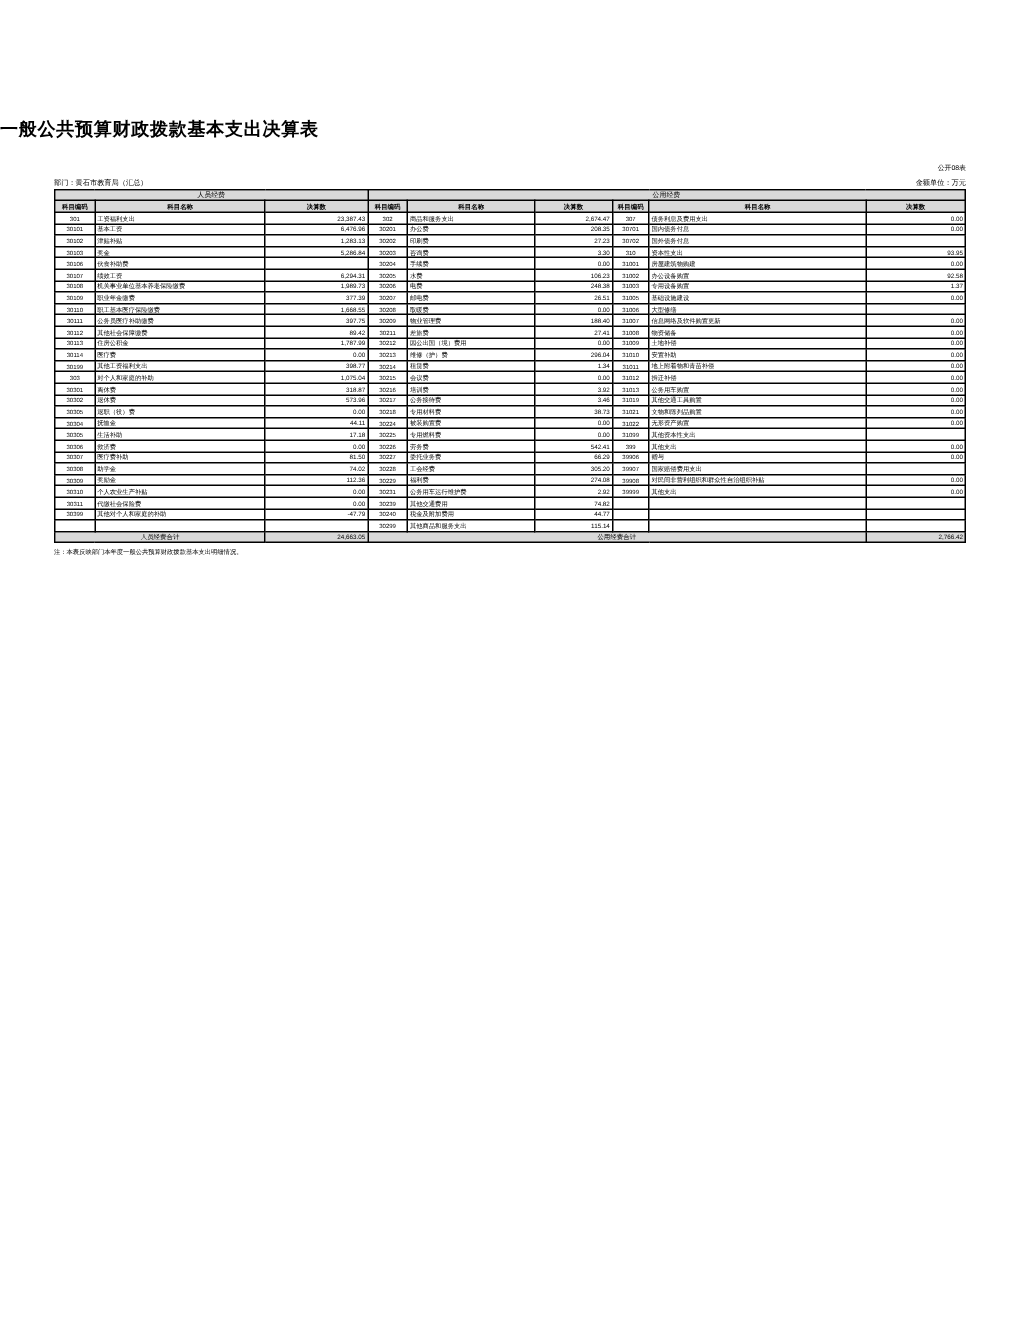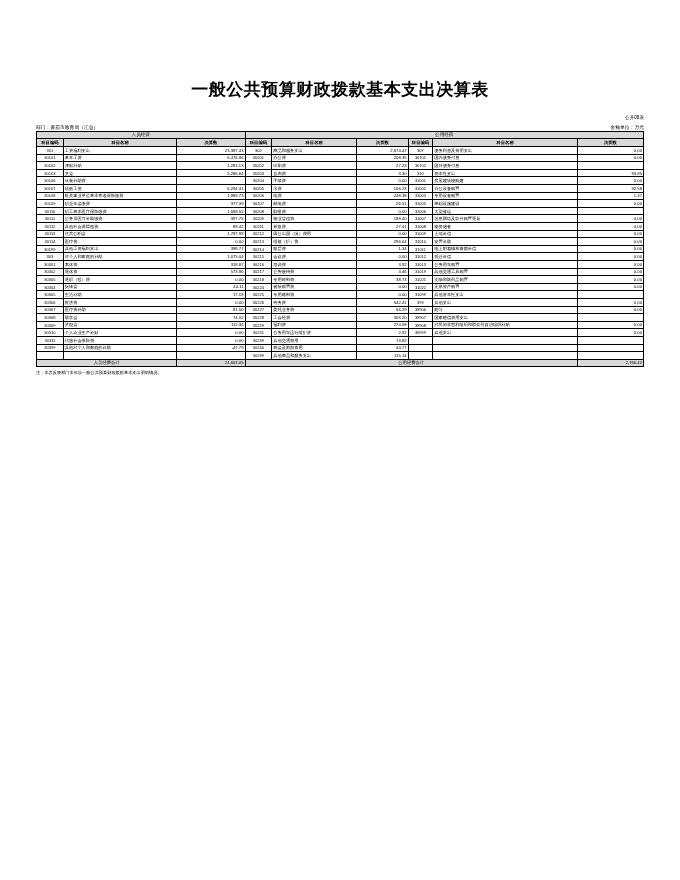--- a/index.html
+++ b/index.html
@@ -15,22 +15,21 @@
     overflow: hidden;
   }
   .page {
     position: relative;
     width: 680px;
     height: 880px;
     box-sizing: border-box;
     padding: 0;
   }
   .doc-title {
-    text-align: center;
-    font-size: 17px;
+    font-size: 12px;
     font-weight: bold;
     margin-top: 78px;
     letter-spacing: 0.5px;
   }
   .meta-right {
     text-align: right;
     font-size: 4.6px;
     margin-right: 36px;
     margin-top: 14px;
     line-height: 1.5;

